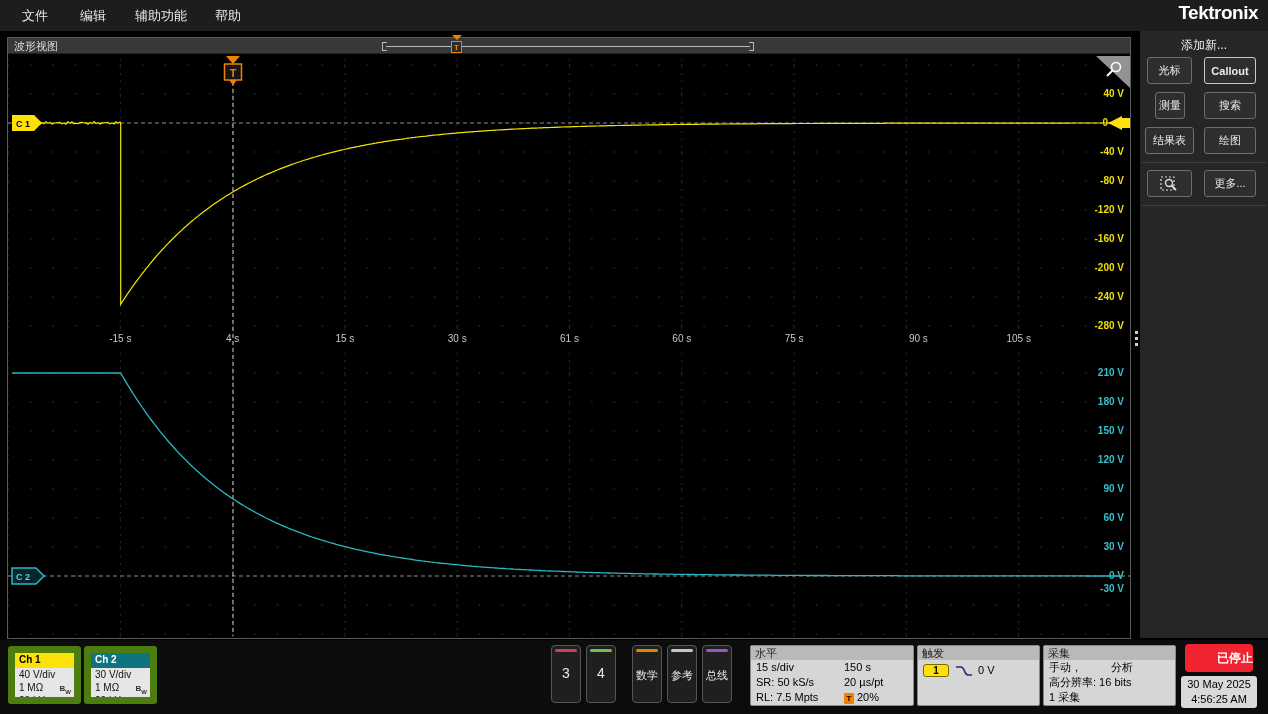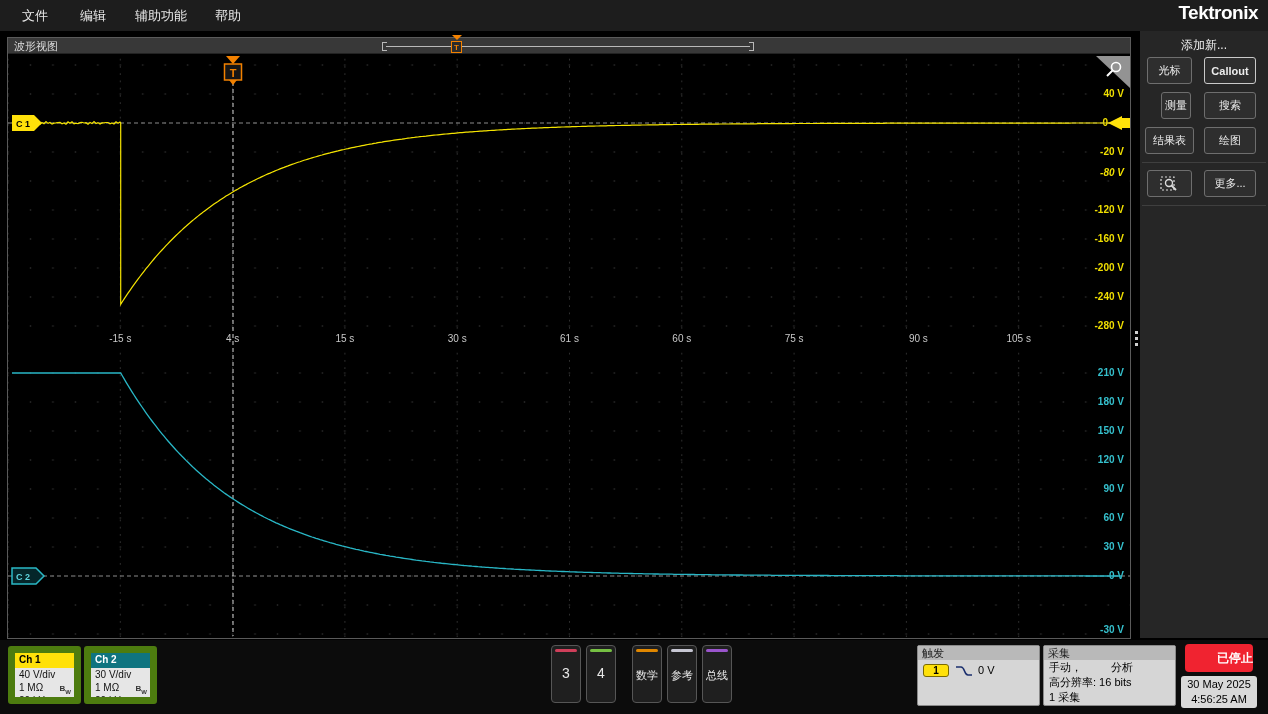--- a/index.html
+++ b/index.html
@@ -104,38 +104,38 @@
         <div class="time-tick" style="left: 673.8px;">60 s</div>
         <div class="time-tick" style="left: 786.1px;">75 s</div>
         <div class="time-tick" style="left: 898.4px; margin-left: 12px;">90 s</div>
         <div class="time-tick" style="left: 1010.7px;">105 s</div>
       </div>
     <div class="grat grat-lower"></div>
 
     <div id="upper-labels">
         <div class="vlabel up" style="top: 50px; right: 6px;">40 V</div>
         <div class="vlabel up" style="top: 79px; right: 22px;">0</div>
-        <div class="vlabel up" style="top: 108px; right: 6px;">-20 V</div>
-        <div class="vlabel up" style="top: 129px; right: 6px; font-style: italic;">-80 V</div>
+        <div class="vlabel up" style="top: 108px; right: 6px;">-40 V</div>
+        <div class="vlabel up" style="top: 137px; right: 6px;">-80 V</div>
         <div class="vlabel up" style="top: 166px; right: 6px;">-120 V</div>
         <div class="vlabel up" style="top: 195px; right: 6px;">-160 V</div>
         <div class="vlabel up" style="top: 224px; right: 6px;">-200 V</div>
         <div class="vlabel up" style="top: 253px; right: 6px;">-240 V</div>
         <div class="vlabel up" style="top: 282px; right: 6px;">-280 V</div>
       </div>
     <div id="lower-labels">
         <div class="vlabel lo" style="top: 329px; right: 6px;">210 V</div>
         <div class="vlabel lo" style="top: 358px; right: 6px;">180 V</div>
         <div class="vlabel lo" style="top: 387px; right: 6px; margin-left: 14px;">150 V</div>
         <div class="vlabel lo" style="top: 416px; right: 6px;">120 V</div>
         <div class="vlabel lo" style="top: 445px; right: 6px;">90 V</div>
         <div class="vlabel lo" style="top: 474px; right: 6px;">60 V</div>
         <div class="vlabel lo" style="top: 503px; right: 6px;">30 V</div>
         <div class="vlabel lo" style="top: 532px; right: 6px;">0 V</div>
-        <div class="vlabel lo" style="top: 586px; right: 6px;">-30 V</div>
+        <div class="vlabel lo" style="top: 545px; right: 6px;">-30 V</div>
       </div>
 
     <svg class="traces" width="1122" height="584" viewBox="0 16 1122 584">
 
       <line x1="0" y1="85" x2="1122" y2="85" stroke="#8a8a8a" stroke-width="1" stroke-dasharray="4 3"></line>
       <line x1="0" y1="538" x2="1122" y2="538" stroke="#8a8a8a" stroke-width="1" stroke-dasharray="4 3"></line>
 
       <line x1="225" y1="44" x2="225" y2="598" stroke="#d8d8d8" stroke-width="1" stroke-dasharray="4 3"></line>
 
       <polyline id="trace-c2" fill="none" stroke="#29b7c6" stroke-width="1.3" points="4,335.0 6,335.0 8,335.0 10,335.0 12,335.0 14,335.0 16,335.0 18,335.0 20,335.0 22,335.0 24,335.0 26,335.0 28,335.0 30,335.0 32,335.0 34,335.0 36,335.0 38,335.0 40,335.0 42,335.0 44,335.0 46,335.0 48,335.0 50,335.0 52,335.0 54,335.0 56,335.0 58,335.0 60,335.0 62,335.0 64,335.0 66,335.0 68,335.0 70,335.0 72,335.0 74,335.0 76,335.0 78,335.0 80,335.0 82,335.0 84,335.0 86,335.0 88,335.0 90,335.0 92,335.0 94,335.0 96,335.0 98,335.0 100,335.0 102,335.0 104,335.0 106,335.0 108,335.0 110,335.0 112,335.0 112.7,335.0 114,337.3 116,340.7 118,344.1 120,347.4 122,350.6 124,353.8 126,357.0 128,360.1 130,363.1 132,366.1 134,369.0 136,371.9 138,374.8 140,377.6 142,380.3 144,383.0 146,385.6 148,388.2 150,390.8 152,393.3 154,395.8 156,398.2 158,400.6 160,403.0 162,405.3 164,407.5 166,409.8 168,412.0 170,414.1 172,416.2 174,418.3 176,420.3 178,422.4 180,424.3 182,426.3 184,428.2 186,430.1 188,431.9 190,433.7 192,435.5 194,437.3 196,439.0 198,440.7 200,442.3 202,444.0 204,445.6 206,447.2 208,448.7 210,450.2 212,451.7 214,453.2 216,454.7 218,456.1 220,457.5 222,458.9 224,460.2 226,461.5 228,462.8 230,464.1 232,465.4 234,466.6 236,467.8 238,469.0 240,470.2 242,471.4 244,472.5 246,473.6 248,474.7 250,475.8 252,476.9 254,477.9 256,479.0 258,480.0 260,481.0 262,481.9 264,482.9 266,483.8 268,484.8 270,485.7 272,486.6 274,487.4 276,488.3 278,489.2 280,490.0 282,490.8 284,491.6 286,492.4 288,493.2 290,493.9 292,494.7 294,495.4 296,496.2 298,496.9 300,497.6 302,498.3 304,499.0 306,499.6 308,500.3 310,500.9 312,501.6 314,502.2 316,502.8 318,503.4 320,504.0 322,504.6 324,505.1 326,505.7 328,506.3 330,506.8 332,507.3 334,507.9 336,508.4 338,508.9 340,509.4 342,509.9 344,510.3 346,510.8 348,511.3 350,511.7 352,512.2 354,512.6 356,513.1 358,513.5 360,513.9 362,514.3 364,514.7 366,515.1 368,515.5 370,515.9 372,516.3 374,516.6 376,517.0 378,517.4 380,517.7 382,518.1 384,518.4 386,518.7 388,519.1 390,519.4 392,519.7 394,520.0 396,520.3 398,520.6 400,520.9 402,521.2 404,521.5 406,521.8 408,522.1 410,522.3 412,522.6 414,522.9 416,523.1 418,523.4 420,523.6 422,523.9 424,524.1 426,524.4 428,524.6 430,524.8 432,525.0 434,525.3 436,525.5 438,525.7 440,525.9 442,526.1 444,526.3 446,526.5 448,526.7 450,526.9 452,527.1 454,527.3 456,527.5 458,527.6 460,527.8 462,528.0 464,528.2 466,528.3 468,528.5 470,528.7 472,528.8 474,529.0 476,529.1 478,529.3 480,529.4 482,529.6 484,529.7 486,529.9 488,530.0 490,530.1 492,530.3 494,530.4 496,530.5 498,530.7 500,530.8 502,530.9 504,531.0 506,531.2 508,531.3 510,531.4 512,531.5 514,531.6 516,531.7 518,531.8 520,531.9 522,532.0 524,532.1 526,532.2 528,532.3 530,532.4 532,532.5 534,532.6 536,532.7 538,532.8 540,532.9 542,533.0 544,533.1 546,533.1 548,533.2 550,533.3 552,533.4 554,533.5 556,533.5 558,533.6 560,533.7 562,533.8 564,533.8 566,533.9 568,534.0 570,534.1 572,534.1 574,534.2 576,534.3 578,534.3 580,534.4 582,534.4 584,534.5 586,534.6 588,534.6 590,534.7 592,534.7 594,534.8 596,534.8 598,534.9 600,535.0 602,535.0 604,535.1 606,535.1 608,535.2 610,535.2 612,535.3 614,535.3 616,535.3 618,535.4 620,535.4 622,535.5 624,535.5 626,535.6 628,535.6 630,535.6 632,535.7 634,535.7 636,535.8 638,535.8 640,535.8 642,535.9 644,535.9 646,536.0 648,536.0 650,536.0 652,536.1 654,536.1 656,536.1 658,536.2 660,536.2 662,536.2 664,536.2 666,536.3 668,536.3 670,536.3 672,536.4 674,536.4 676,536.4 678,536.4 680,536.5 682,536.5 684,536.5 686,536.5 688,536.6 690,536.6 692,536.6 694,536.6 696,536.7 698,536.7 700,536.7 702,536.7 704,536.8 706,536.8 708,536.8 710,536.8 712,536.8 714,536.9 716,536.9 718,536.9 720,536.9 722,536.9 724,537.0 726,537.0 728,537.0 730,537.0 732,537.0 734,537.0 736,537.1 738,537.1 740,537.1 742,537.1 744,537.1 746,537.1 748,537.1 750,537.2 752,537.2 754,537.2 756,537.2 758,537.2 760,537.2 762,537.2 764,537.3 766,537.3 768,537.3 770,537.3 772,537.3 774,537.3 776,537.3 778,537.3 780,537.4 782,537.4 784,537.4 786,537.4 788,537.4 790,537.4 792,537.4 794,537.4 796,537.4 798,537.4 800,537.5 802,537.5 804,537.5 806,537.5 808,537.5 810,537.5 812,537.5 814,537.5 816,537.5 818,537.5 820,537.5 822,537.6 824,537.6 826,537.6 828,537.6 830,537.6 832,537.6 834,537.6 836,537.6 838,537.6 840,537.6 842,537.6 844,537.6 846,537.6 848,537.6 850,537.6 852,537.7 854,537.7 856,537.7 858,537.7 860,537.7 862,537.7 864,537.7 866,537.7 868,537.7 870,537.7 872,537.7 874,537.7 876,537.7 878,537.7 880,537.7 882,537.7 884,537.7 886,537.7 888,537.7 890,537.7 892,537.8 894,537.8 896,537.8 898,537.8 900,537.8 902,537.8 904,537.8 906,537.8 908,537.8 910,537.8 912,537.8 914,537.8 916,537.8 918,537.8 920,537.8 922,537.8 924,537.8 926,537.8 928,537.8 930,537.8 932,537.8 934,537.8 936,537.8 938,537.8 940,537.8 942,537.8 944,537.8 946,537.8 948,537.8 950,537.9 952,537.9 954,537.9 956,537.9 958,537.9 960,537.9 962,537.9 964,537.9 966,537.9 968,537.9 970,537.9 972,537.9 974,537.9 976,537.9 978,537.9 980,537.9 982,537.9 984,537.9 986,537.9 988,537.9 990,537.9 992,537.9 994,537.9 996,537.9 998,537.9 1000,537.9 1002,537.9 1004,537.9 1006,537.9 1008,537.9 1010,537.9 1012,537.9 1014,537.9 1016,537.9 1018,537.9 1020,537.9 1022,537.9 1024,537.9 1026,537.9 1028,537.9 1030,537.9 1032,537.9 1034,537.9 1036,537.9 1038,537.9 1040,537.9 1042,537.9 1044,537.9 1046,537.9 1048,537.9 1050,537.9 1052,537.9 1054,537.9 1056,537.9 1058,537.9 1060,537.9 1062,537.9 1064,537.9 1066,537.9 1068,537.9 1070,537.9 1072,537.9 1074,537.9 1076,537.9 1078,538.0 1080,538.0 1082,538.0 1084,538.0 1086,538.0 1088,538.0 1090,538.0 1092,538.0 1094,538.0 1096,538.0 1098,538.0 1100,538.0 1102,538.0 1104,538.0 1106,538.0 1108,538.0 1110,538.0 1112,538.0 1114,538.0"></polyline>
@@ -164,21 +164,21 @@
   <div class="splitter">
       <i></i>
       <i></i>
       <i></i>
     </div>
 
   <div class="sidebar">
     <div class="sidebar-title">添加新...</div>
     <div class="sbtn" style="left:7px;top:26px;width:45px;height:27px">光标</div>
     <div class="sbtn hl" style="left:64px;top:26px;width:52px;height:27px">Callout</div>
-    <div class="sbtn" style="left:21px;top:61px;width:30px;height:27px">测量</div>
+    <div class="sbtn" style="left:15px;top:61px;width:30px;height:27px">测量</div>
     <div class="sbtn" style="left:64px;top:61px;width:52px;height:27px">搜索</div>
     <div class="sbtn" style="left:5px;top:96px;width:49px;height:27px">结果表</div>
     <div class="sbtn" style="left:64px;top:96px;width:52px;height:27px">绘图</div>
     <div class="sb-div" style="top:131px"></div>
     <div class="sbtn" style="left:7px;top:139px;width:45px;height:27px">
       <svg width="22" height="18" viewBox="0 0 22 18">
         <rect x="2" y="2" width="13" height="13" fill="none" stroke="#dcdcdc" stroke-width="1.2" stroke-dasharray="2 2"></rect>
         <circle cx="10" cy="8" r="3.5" fill="none" stroke="#dcdcdc" stroke-width="1.4"></circle>
         <line x1="12.5" y1="10.5" x2="17" y2="15" stroke="#dcdcdc" stroke-width="1.8"></line>
       </svg>
@@ -220,20 +220,35 @@
     </div>
     <div class="numbtn cnbtn" style="left:667px">
       <div class="stripe" id="stripe-ref" style="background: rgb(198, 198, 210);"></div>
       <span>参考</span>
     </div>
     <div class="numbtn cnbtn" style="left:702px">
       <div class="stripe" id="stripe-bus" style="background: rgb(154, 85, 204);"></div>
       <span>总线</span>
     </div>
 
+    <div class="panel" style="left:750px;width:164px">
+      <div class="phdr">水平</div>
+      <div class="prow">
+        <span class="l">15 s/div</span>
+        <span>150 s</span>
+      </div>
+      <div class="prow">
+        <span class="l">SR: 50 kS/s</span>
+        <span>20 µs/pt</span>
+      </div>
+      <div class="prow">
+        <span class="l">RL: 7.5 Mpts</span>
+        <span><span class="tpos-icon">T</span><span>20%</span></span>
+      </div>
+    </div>
 
     <div class="panel" style="left:917px;width:123px">
       <div class="phdr">触发</div>
       <div class="prow" style="padding-top:3px;align-items:center">
         <span class="trig-chip">1</span>
         <svg width="18" height="12" viewBox="0 0 18 12" style="margin-right:5px">
           <path d="M1 2 h5 q2 0 3.5 4 q1.5 4 3.5 4 h4" fill="none" stroke="#1b2f6e" stroke-width="1.6"></path>
         </svg>
         <span>0 V</span>
       </div>

